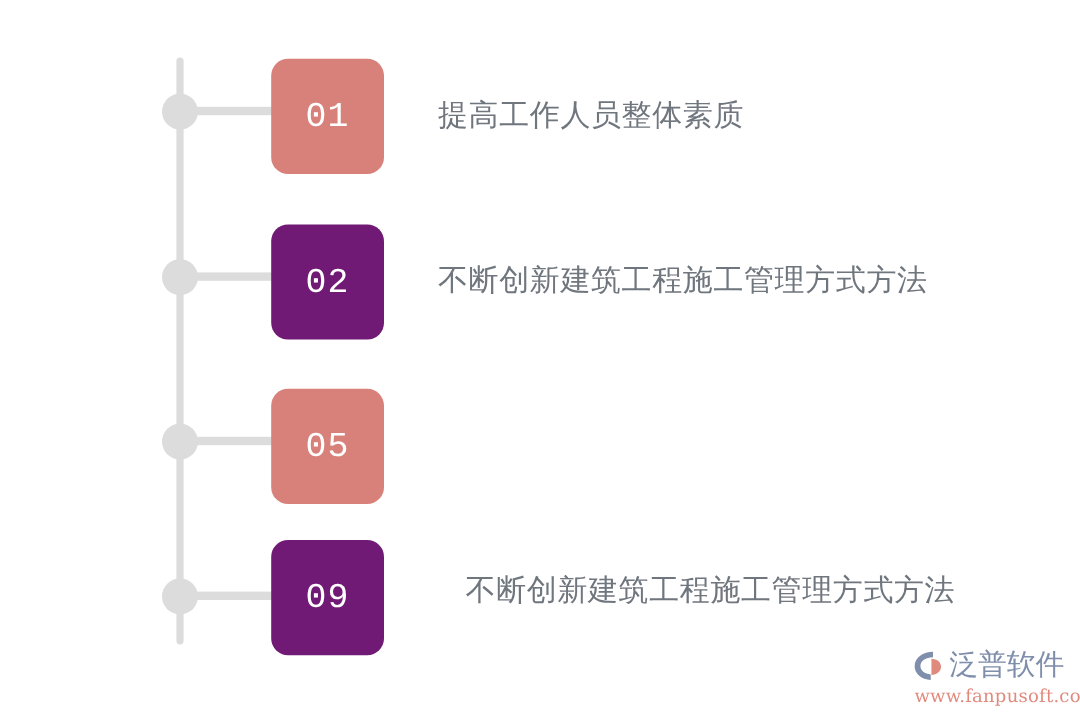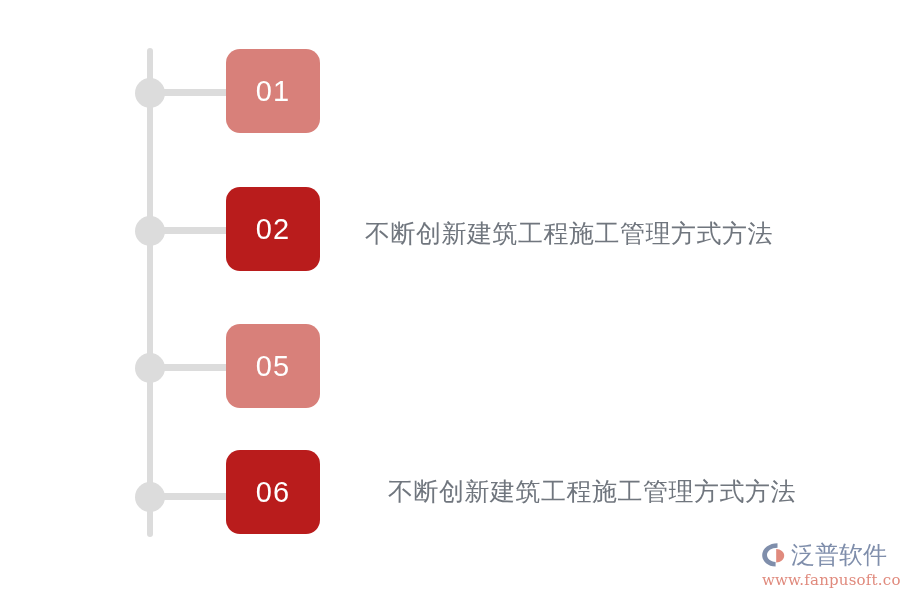--- a/index.html
+++ b/index.html
@@ -58,34 +58,34 @@
     top: 44px;
     width: 66px;
     height: 7px;
     background: #dcdcdc;
   }
 
   .num-box {
     position: absolute;
     left: 226px;
     width: 94px;
-    height: 84px;
+    height: 96px;
     border-radius: 14px;
     display: flex;
     align-items: center;
     justify-content: center;
     color: #ffffff;
     font-size: 29px;
     letter-spacing: 1px;
-    font-family: Liberation Sans, sans-serif;
+    font-family: Liberation Mono, monospace;
     font-weight: 400;
   }
 
   .num-box.red   { background: #d8807a; }
-  .num-box.blue  { background: #b91c1c; }
+  .num-box.blue  { background: #701a75; }
 
   .item-text {
     position: absolute;
     left: 365px;
     color: #70767e;
     font-size: 25px;
     letter-spacing: 0.5px;
     white-space: nowrap;
     font-family: "DejaVu Sans", "Liberation Sans", sans-serif;
   }
@@ -148,39 +148,40 @@
 <body>
 
 <div class="canvas">
 
   <div class="timeline-spine"></div>
 
   <div class="row" id="row-1">
     <div class="node-dot"></div>
     <div class="connector"></div>
     <div class="num-box red">01</div>
+    <div class="item-text">提高工作人员整体素质</div>
   </div>
 
   <div class="row" id="row-2">
     <div class="node-dot"></div>
     <div class="connector"></div>
     <div class="num-box blue">02</div>
     <div class="item-text">不断创新建筑工程施工管理方式方法</div>
   </div>
 
   <div class="row" id="row-3">
     <div class="node-dot"></div>
     <div class="connector"></div>
     <div class="num-box red">05</div>
   </div>
 
   <div class="row" id="row-4">
     <div class="node-dot"></div>
     <div class="connector"></div>
-    <div class="num-box blue">06</div>
+    <div class="num-box blue">09</div>
     <div class="item-text">不断创新建筑工程施工管理方式方法</div>
   </div>
 
   <div class="logo">
     <div class="logo-top">
       <span class="logo-mark">
         <svg width="28" height="26" viewBox="0 0 28 26" xmlns="http://www.w3.org/2000/svg">
           <path d="M17.5 1.2 C9.5 1.2 2.2 6.0 2.2 13.2 C2.2 19.4 8.0 24.4 15.6 24.6 L15.6 20.0 C10.6 19.8 7.0 16.8 7.0 13.1 C7.0 9.0 11.4 5.8 17.5 5.8 Z" fill="#7f8eab"></path>
           <path d="M16.2 7.0 C20.6 7.0 24.2 10.0 24.2 13.7 C24.2 17.4 20.6 20.4 16.2 20.4 L16.2 13.7 Z" fill="#e08a7d"></path>
         </svg>

